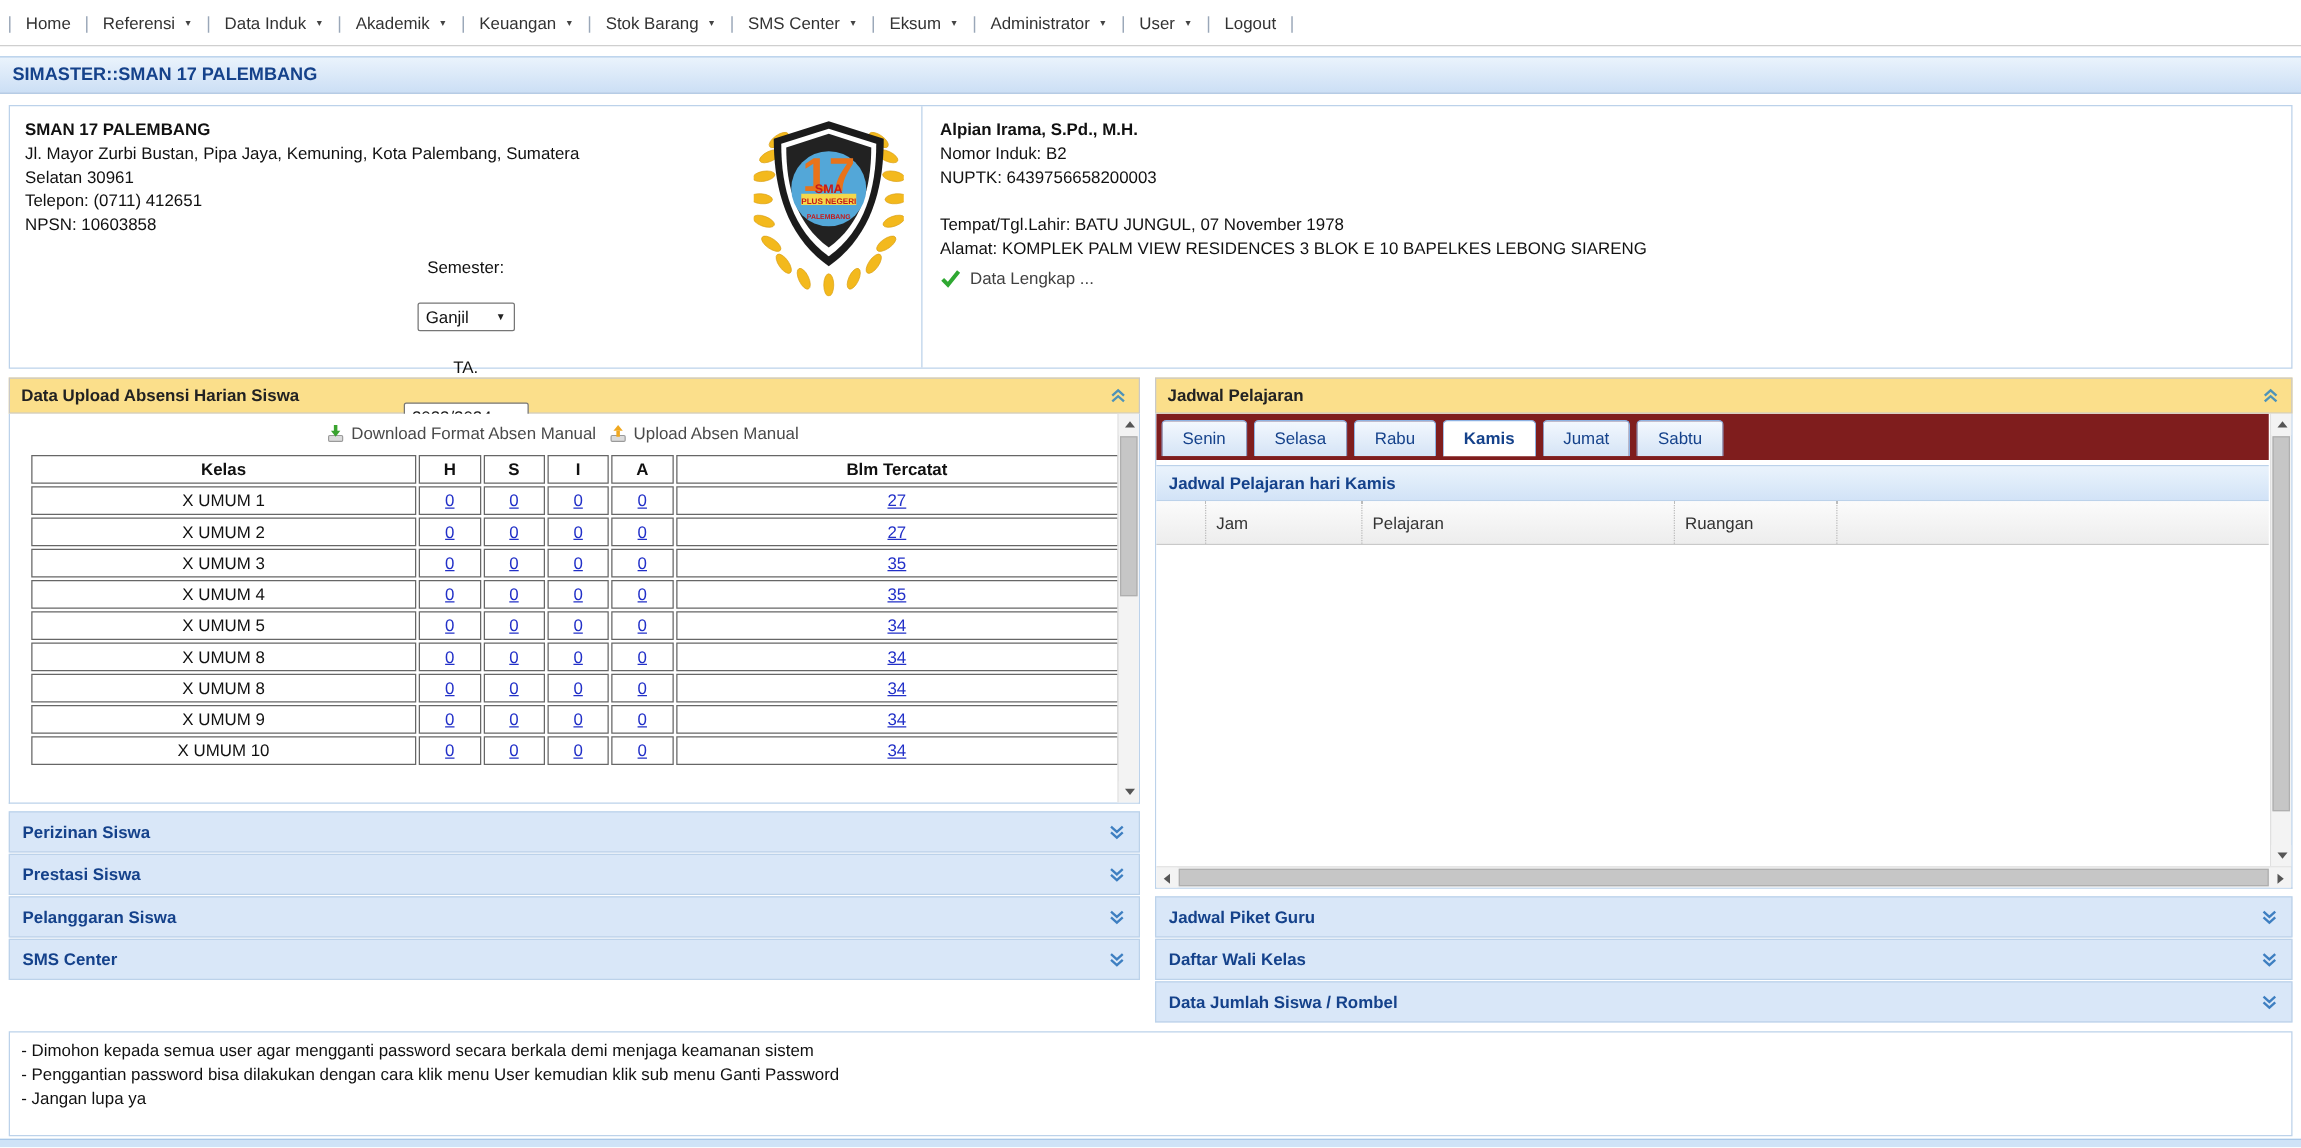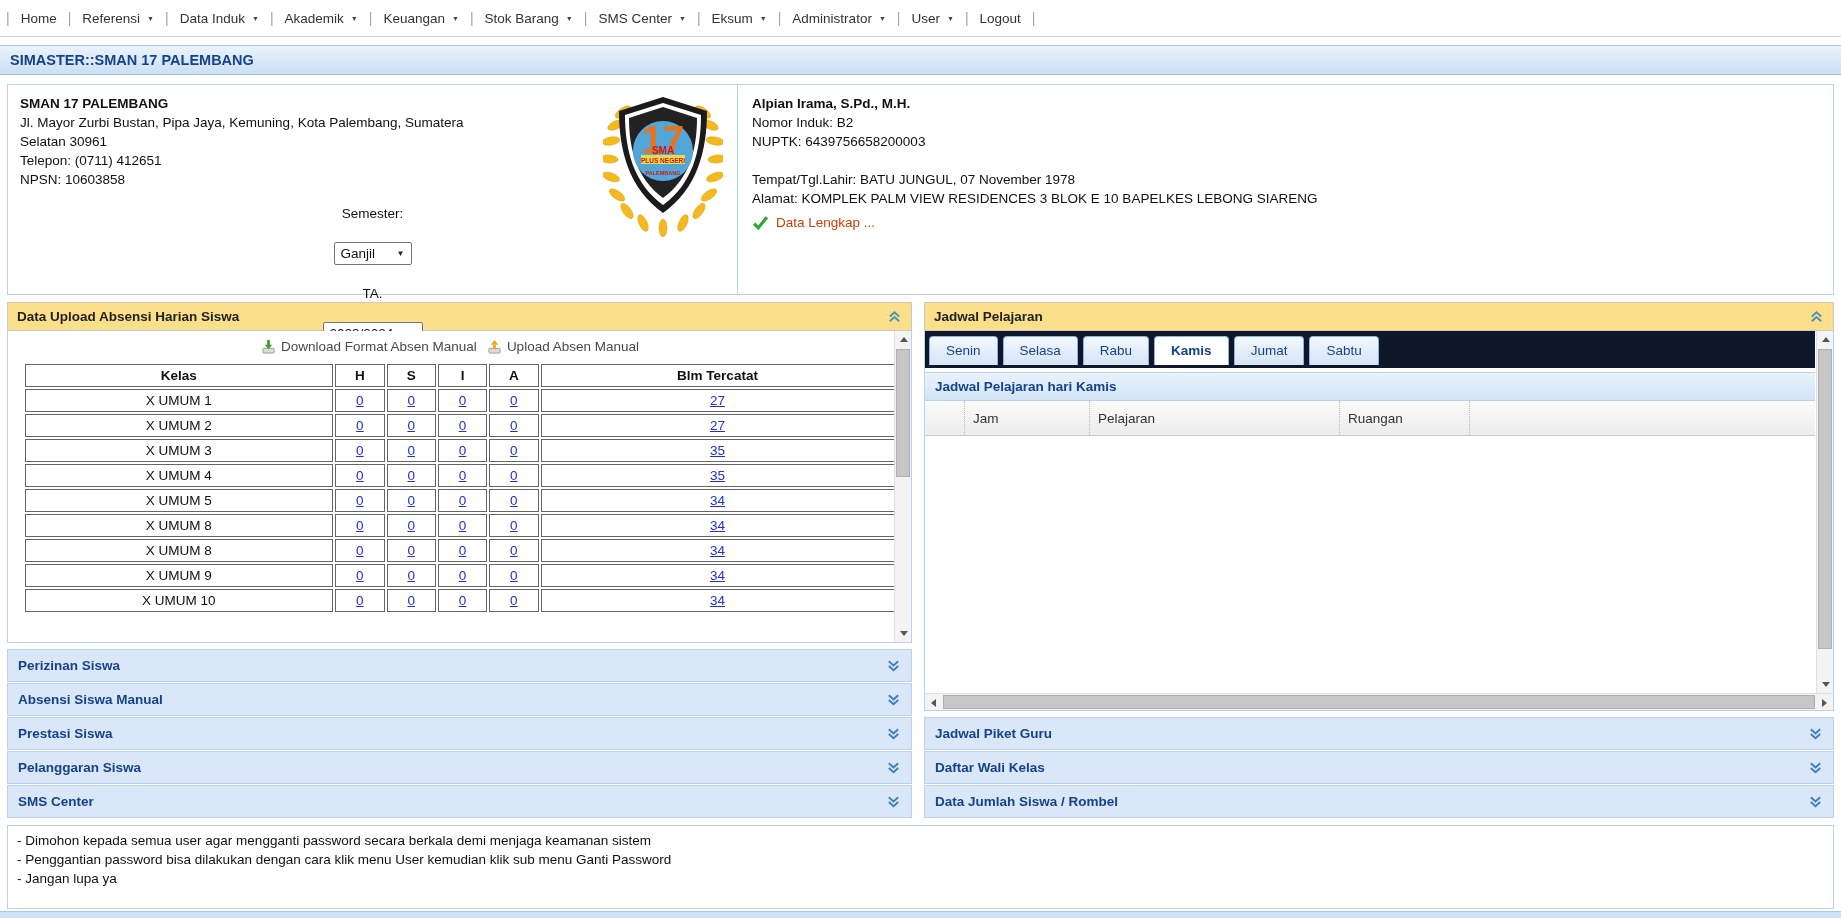--- a/index.html
+++ b/index.html
@@ -30,21 +30,21 @@
   .semester-row{margin-top:17px;display:flex;align-items:center;gap:21px;flex-direction:column;}
   .fake-select{display:inline-flex;align-items:center;justify-content:space-between;border:1px solid #767676;border-radius:2px;
     height:23px;padding:0 6px;background:#fff;cursor:pointer;}
   .fake-select .sel-arrow{font-size:8px;color:#222;margin-left:10px;}
   .btn{border:1px solid #8B8B8B;border-radius:3px;background:linear-gradient(#F9F9F9,#DFDFDF);
     padding:3px 11px;font-size:13.5px;font-family:inherit;cursor:pointer;color:#111;}
   .logo-wrap{position:absolute;right:14px;top:6px;width:120px;height:146px;}
   .teacher-box{flex:1;padding:9px 14px;}
   .teacher-box .line{line-height:19px;}
   .teacher-name{font-weight:bold;}
-  .status-row{margin-top:6px;display:flex;align-items:center;gap:7px;color:#c2410c;}
+  .status-row{margin-top:6px;display:flex;align-items:center;gap:7px;color:#404040;}
 
   
   .main{margin:7px 7px 0;display:flex;gap:12px;align-items:flex-start;}
   .col-left{width:905px;}
   .col-right{width:910px;}
   .panel-header{height:29px;background:var(--yellow);border:1px solid #C9C9C9;display:flex;align-items:center;
     padding:0 9px;font-weight:bold;color:#222;}
   .panel-header .chev{margin-left:auto;}
 
   .content-region{position:relative;height:312px;border:1px solid var(--panel-border);border-top:none;background:#fff;overflow:hidden;}
@@ -65,21 +65,21 @@
   .tri-left{width:0;height:0;border-top:4px solid transparent;border-bottom:4px solid transparent;border-right:5px solid #555;}
   .tri-right{width:0;height:0;border-top:4px solid transparent;border-bottom:4px solid transparent;border-left:5px solid #555;}
 
   .acc-stack{margin-top:6px;}
   .acc-row{height:33px;background:var(--acc-bg);border:1px solid var(--panel-border);display:flex;align-items:center;
     padding:0 10px;margin-bottom:1px;color:var(--navy);font-weight:bold;cursor:pointer;}
   .acc-row svg{margin-left:auto;}
 
   
   .content-region2{position:relative;height:380px;border:1px solid var(--panel-border);border-top:none;background:#fff;overflow:hidden;}
-  .tabs-strip{height:37px;background:#0f172a;padding:5px 4px 0;margin-right:18px;white-space:nowrap;}
+  .tabs-strip{height:37px;background:#7f1d1d;padding:5px 4px 0;margin-right:18px;white-space:nowrap;}
   .tab{display:inline-block;border:1px solid #8DB2E3;border-bottom:none;border-radius:4px 4px 0 0;
     padding:6px 16px 7px;margin-right:5px;background:linear-gradient(#F3F8FE,#D5E4F6);color:var(--navy);cursor:pointer;}
   .tab.active{background:#fff;font-weight:bold;position:relative;}
   .subheader{height:29px;margin:4px 18px 0 0;background:linear-gradient(#EAF3FC,#D2E3F7);border-top:1px solid var(--panel-border);
     border-bottom:1px solid var(--panel-border);display:flex;align-items:center;padding:0 10px;color:var(--navy);font-weight:bold;}
   .grid-header{height:35px;margin-right:18px;background:linear-gradient(#FBFBFB,#EDEDED);border-bottom:1px solid #C9C9C9;display:flex;}
   .grid-cell{border-right:1px dotted #BBB;display:flex;align-items:center;padding:0 8px;color:#333;}
   .empty-area{height:268px;margin-right:18px;background:#fff;}
   .vscroll.right-side{bottom:17px;}
   .hscroll{position:absolute;left:0;right:0;bottom:0;height:17px;background:#F3F3F3;border-top:1px solid #E0E0E0;}
@@ -311,27 +311,20 @@
       </div>
       <div class="acc-stack" id="left-acc">
           <div class="acc-row">
             <span>Perizinan Siswa</span>
             <svg width="15" height="15" viewBox="0 0 16 16">
               <path d="M3 3.5 L8 8 L13 3.5" fill="none" stroke="#3E7FC1" stroke-width="2"></path>
               <path d="M3 8.5 L8 13 L13 8.5" fill="none" stroke="#3E7FC1" stroke-width="2"></path>
             </svg>
           </div>
           <div class="acc-row">
-            <span>Absensi Siswa Manual</span>
-            <svg width="15" height="15" viewBox="0 0 16 16">
-              <path d="M3 3.5 L8 8 L13 3.5" fill="none" stroke="#3E7FC1" stroke-width="2"></path>
-              <path d="M3 8.5 L8 13 L13 8.5" fill="none" stroke="#3E7FC1" stroke-width="2"></path>
-            </svg>
-          </div>
-          <div class="acc-row">
             <span>Prestasi Siswa</span>
             <svg width="15" height="15" viewBox="0 0 16 16">
               <path d="M3 3.5 L8 8 L13 3.5" fill="none" stroke="#3E7FC1" stroke-width="2"></path>
               <path d="M3 8.5 L8 13 L13 8.5" fill="none" stroke="#3E7FC1" stroke-width="2"></path>
             </svg>
           </div>
           <div class="acc-row">
             <span>Pelanggaran Siswa</span>
             <svg width="15" height="15" viewBox="0 0 16 16">
               <path d="M3 3.5 L8 8 L13 3.5" fill="none" stroke="#3E7FC1" stroke-width="2"></path>

